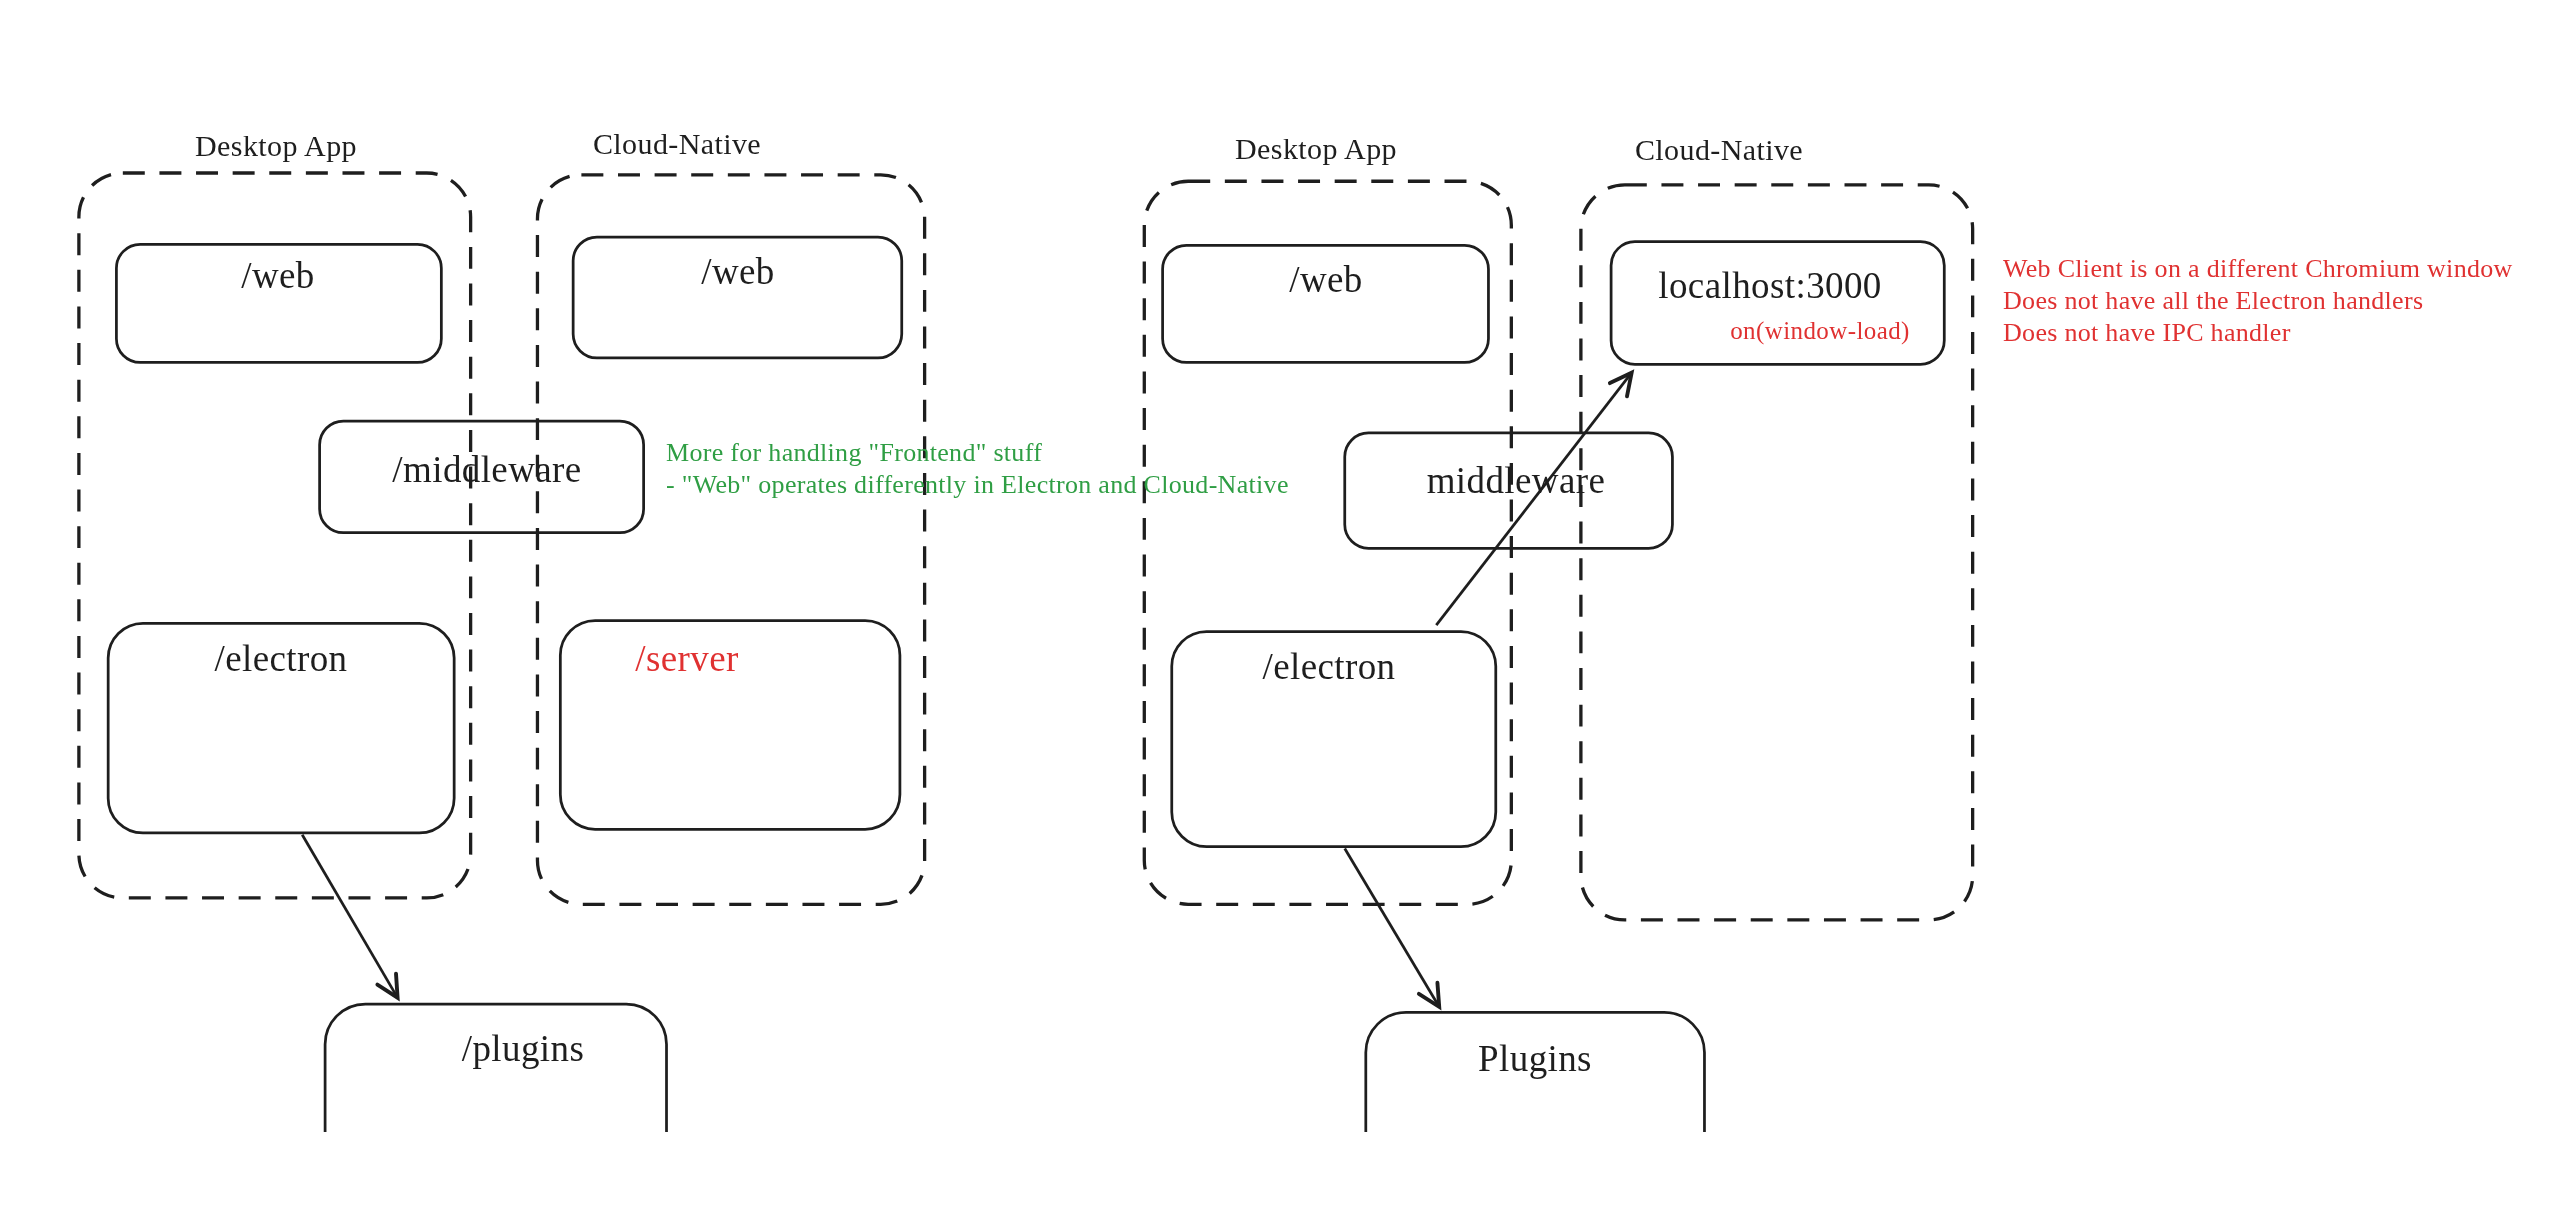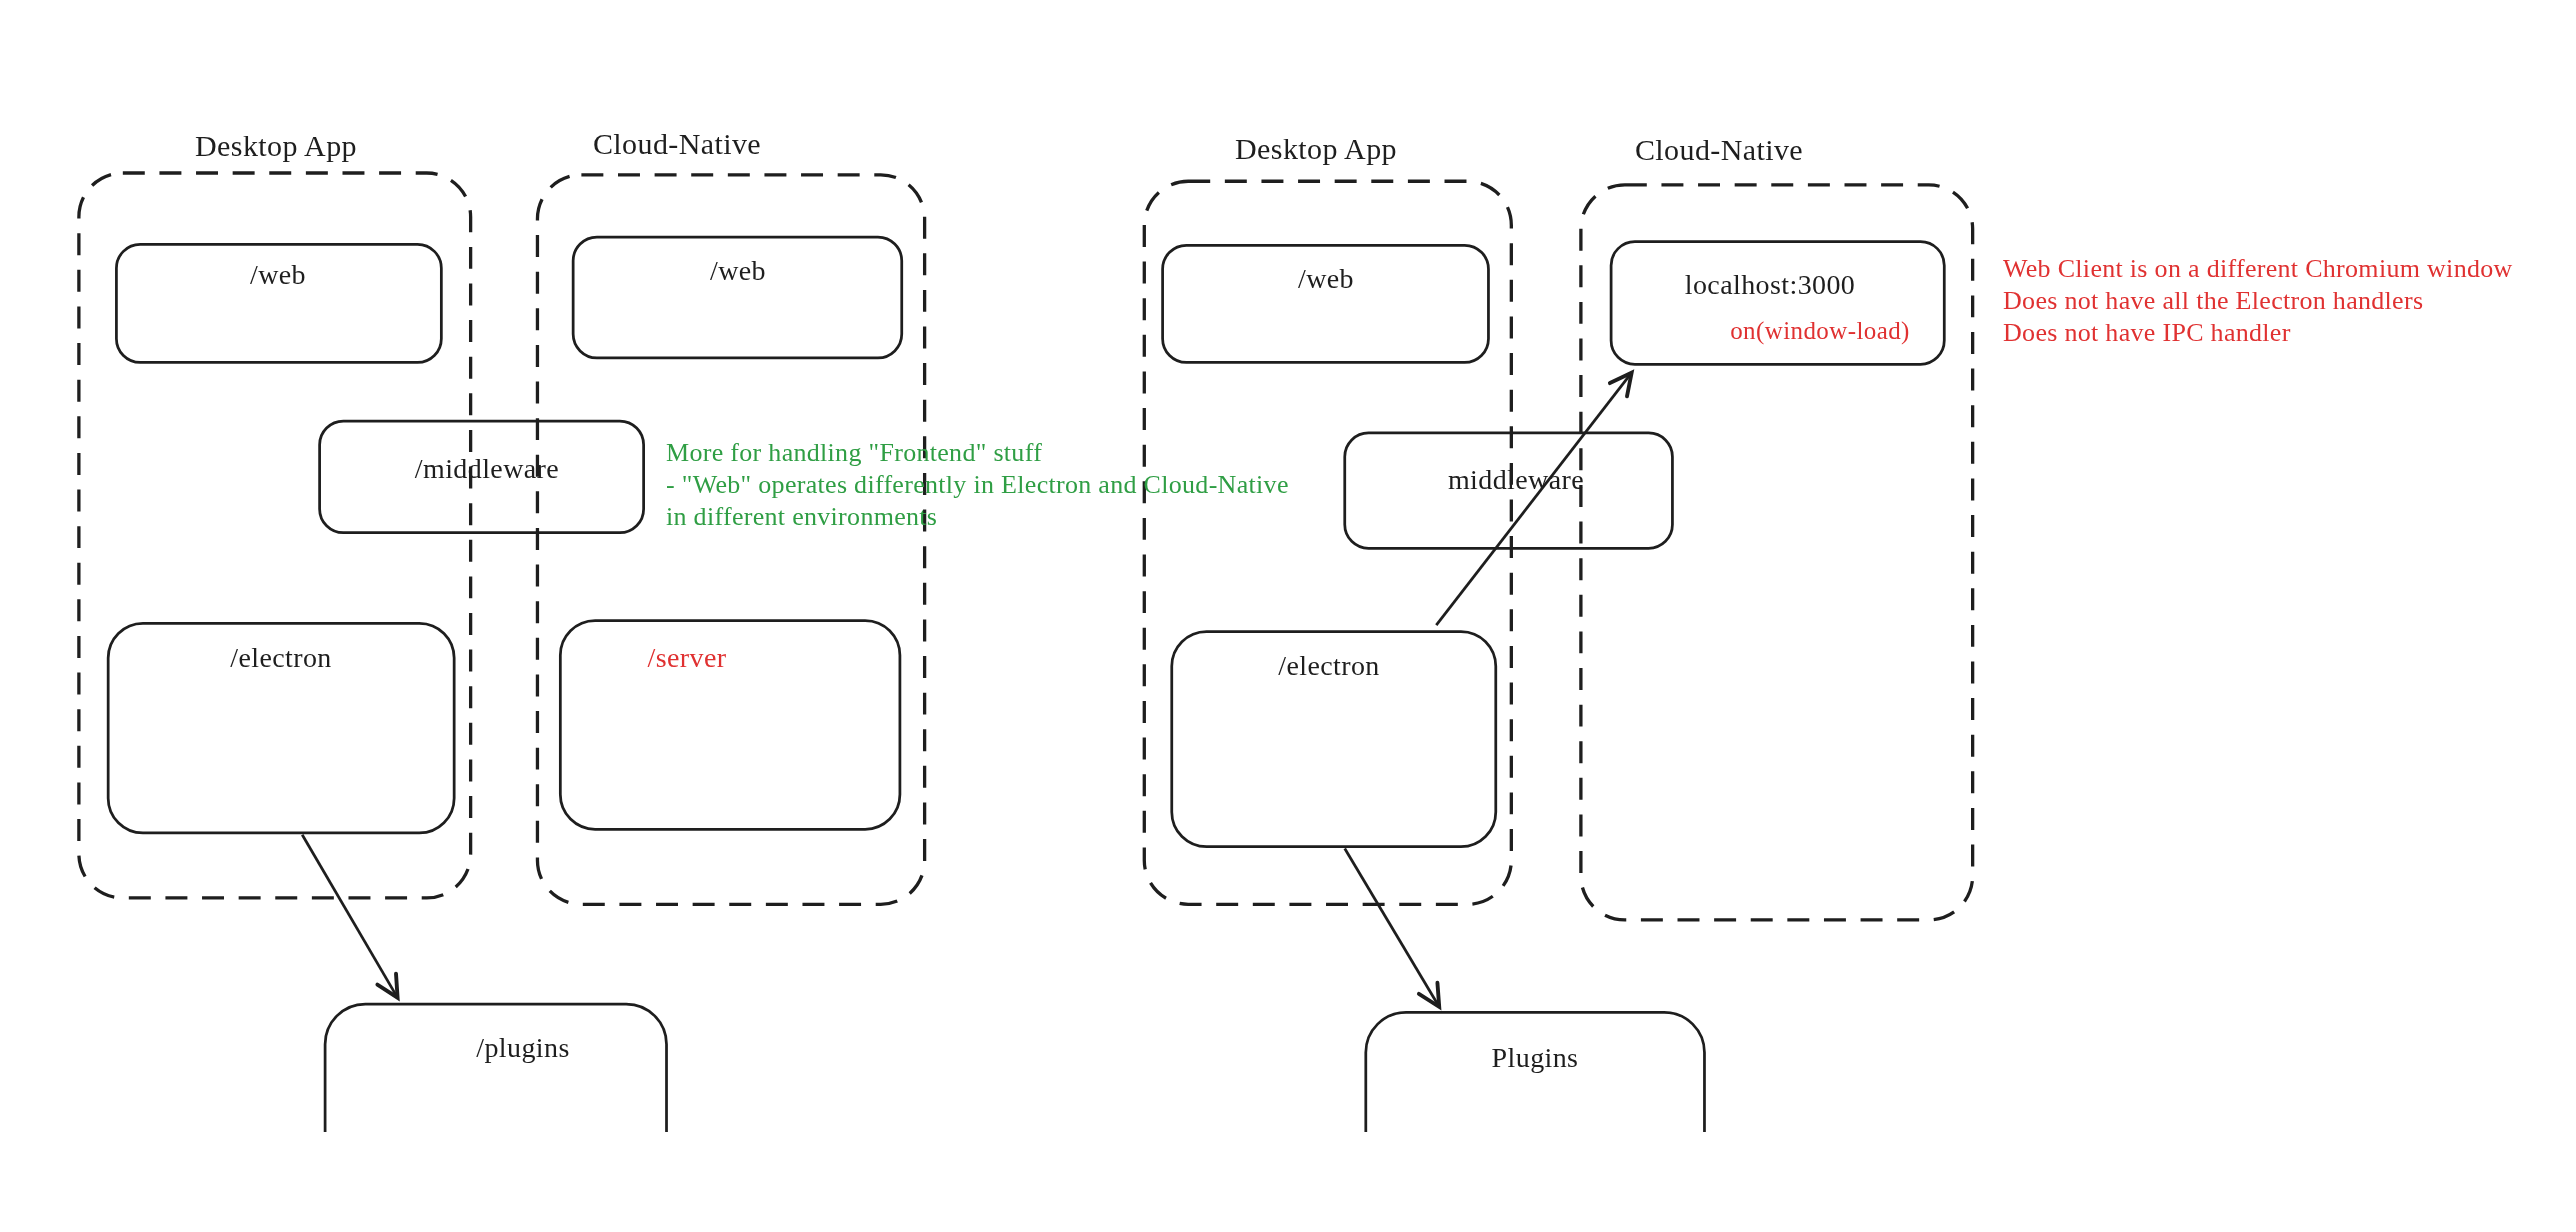--- a/index.html
+++ b/index.html
@@ -13,21 +13,21 @@
   }
   .shapes{position:absolute;left:0;top:0;}
   .label{
     position:absolute;
     transform:translate(-50%,-50%);
     white-space:nowrap;
     color:#1e1e1e;
     letter-spacing:0.4px;
   }
   .group-label{font-size:30px;}
-  .box-label{font-size:28px;}
+  .box-label{font-size:37px;}
   .sub-label{font-size:25px;}
   .note{
     position:absolute;
     font-size:26px;
     line-height:32px;
     white-space:nowrap;
     letter-spacing:0.3px;
   }
   .green{color:#2f9e44;}
   .red{color:#e03131;}
@@ -75,21 +75,20 @@
   <div class="label box-label" style="left:278px;top:275px;">/web</div>
   <div class="label box-label" style="left:738px;top:271px;">/web</div>
   <div class="label box-label" style="left:487px;top:469px;">/middleware</div>
   <div class="label box-label" style="left:281px;top:658px;">/electron</div>
   <div class="label box-label red" style="left:687px;top:658px;">/server</div>
   <div class="label box-label" style="left:495px;top:1048px;margin-left:28px;">/plugins</div>
 
   <div class="note green" style="left:666px;top:437px;">
     <div>More for handling "Frontend" stuff</div>
     <div>- "Web" operates differently in Electron and Cloud-Native</div>
-    <div>in different environments</div>
   </div>
 
   <div class="label group-label" style="left:1316px;top:149px;">Desktop App</div>
   <div class="label group-label" style="left:1719px;top:150px;">Cloud-Native</div>
 
   <div class="label box-label" style="left:1326px;top:279px;">/web</div>
   <div class="label box-label" style="left:1770px;top:285px;">localhost:3000</div>
   <div class="label sub-label red" style="left:1820px;top:331px;">on(window-load)</div>
   <div class="label box-label" style="left:1516px;top:480px;">middleware</div>
   <div class="label box-label" style="left:1329px;top:666px;">/electron</div>

